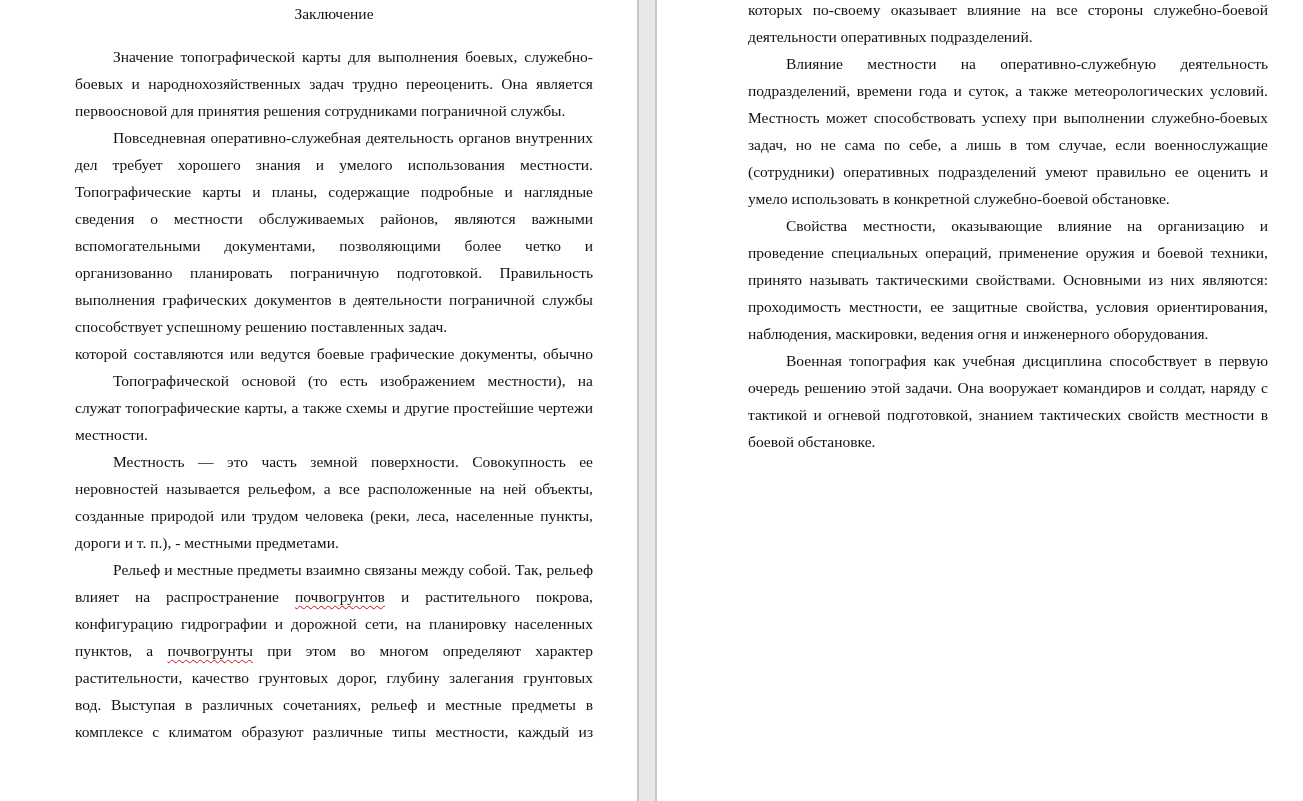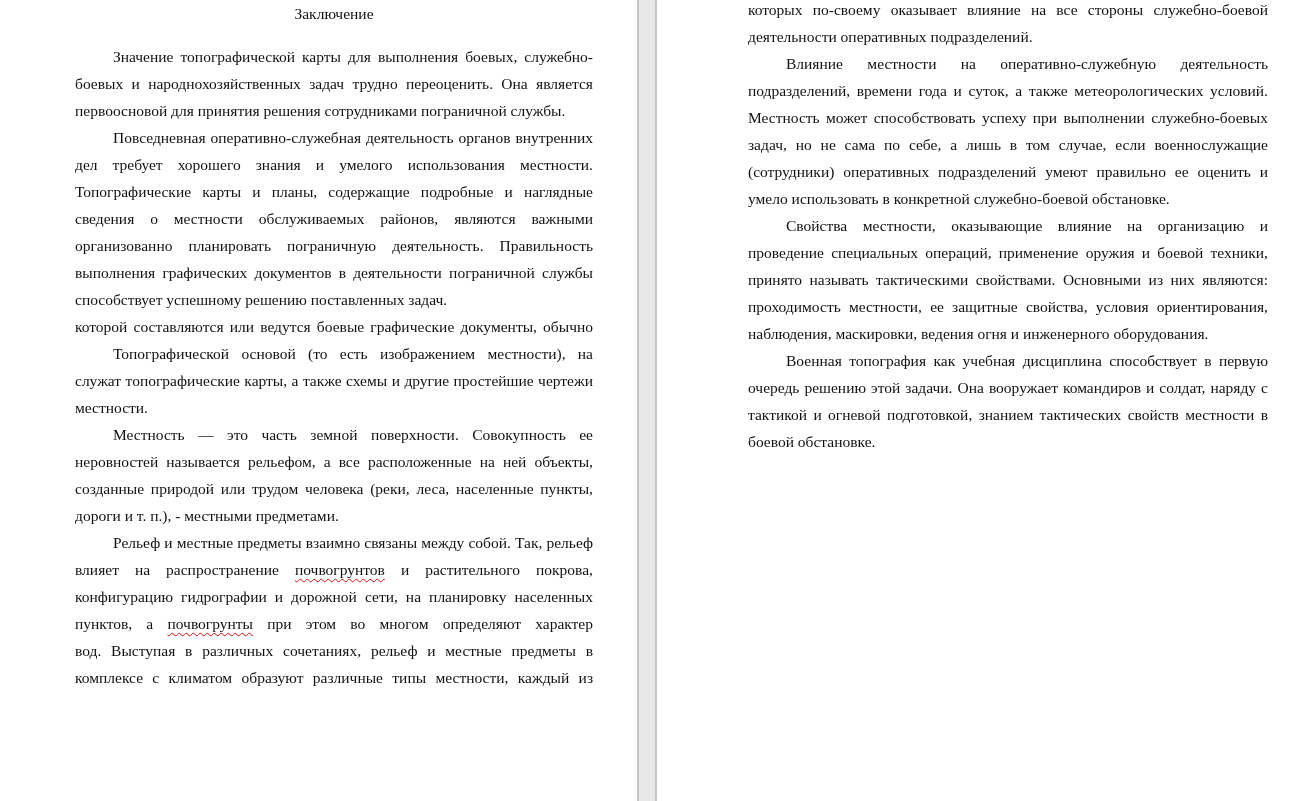--- a/index.html
+++ b/index.html
@@ -82,41 +82,43 @@
         <div class="paragraph">
           <div class="line indent"><span class="run">Значение топографической карты для выполнения боевых, служебно-</span></div>
           <div class="line"><span class="run">боевых и народнохозяйственных задач трудно переоценить. Она является</span></div>
           <div class="line last"><span class="run">первоосновой для принятия решения сотрудниками пограничной службы.</span></div>
         </div>
         <div class="paragraph">
           <div class="line indent"><span class="run">Повседневная оперативно-служебная деятельность органов внутренних</span></div>
           <div class="line"><span class="run">дел требует хорошего знания и умелого использования местности.</span></div>
           <div class="line"><span class="run">Топографические карты и планы, содержащие подробные и наглядные</span></div>
           <div class="line"><span class="run">сведения о местности обслуживаемых районов, являются важными</span></div>
-          <div class="line"><span class="run">организованно планировать пограничную деятельность. Правильность</span></div>
+          <div class="line"><span class="run">вспомогательными документами, позволяющими более четко и</span></div>
+          <div class="line"><span class="run">организованно планировать пограничную подготовкой. Правильность</span></div>
           <div class="line"><span class="run">выполнения графических документов в деятельности пограничной службы</span></div>
           <div class="line last"><span class="run">способствует успешному решению поставленных задач.</span></div>
         </div>
         <div class="paragraph">
           <div class="line"><span class="run">которой составляются или ведутся боевые графические документы, обычно</span></div>
           <div class="line indent"><span class="run">Топографической основой (то есть изображением местности), на</span></div>
           <div class="line"><span class="run">служат топографические карты, а также схемы и другие простейшие чертежи</span></div>
           <div class="line last"><span class="run">местности.</span></div>
         </div>
         <div class="paragraph">
           <div class="line indent"><span class="run">Местность — это часть земной поверхности. Совокупность ее</span></div>
           <div class="line"><span class="run">неровностей называется рельефом, а все расположенные на ней объекты,</span></div>
           <div class="line"><span class="run">созданные природой или трудом человека (реки, леса, населенные пункты,</span></div>
           <div class="line last"><span class="run">дороги и т. п.), - местными предметами.</span></div>
         </div>
         <div class="paragraph">
           <div class="line indent"><span class="run">Рельеф и местные предметы взаимно связаны между собой. Так, рельеф</span></div>
           <div class="line"><span class="run">влияет на распространение </span><span class="misspelled">почвогрунтов</span><span class="run"> и растительного покрова,</span></div>
           <div class="line"><span class="run">конфигурацию гидрографии и дорожной сети, на планировку населенных</span></div>
           <div class="line"><span class="run">пунктов, а </span><span class="misspelled">почвогрунты</span><span class="run"> при этом во многом определяют характер</span></div>
+          <div class="line"><span class="run">растительности, качество грунтовых дорог, глубину залегания грунтовых</span></div>
           <div class="line"><span class="run">вод. Выступая в различных сочетаниях, рельеф и местные предметы в</span></div>
           <div class="line"><span class="run">комплексе с климатом образуют различные типы местности, каждый из</span></div>
         </div>
       </div>
   </div>
 
   <div class="page-gap"></div>
 
   <div class="page page--right">
     <div class="doc">

